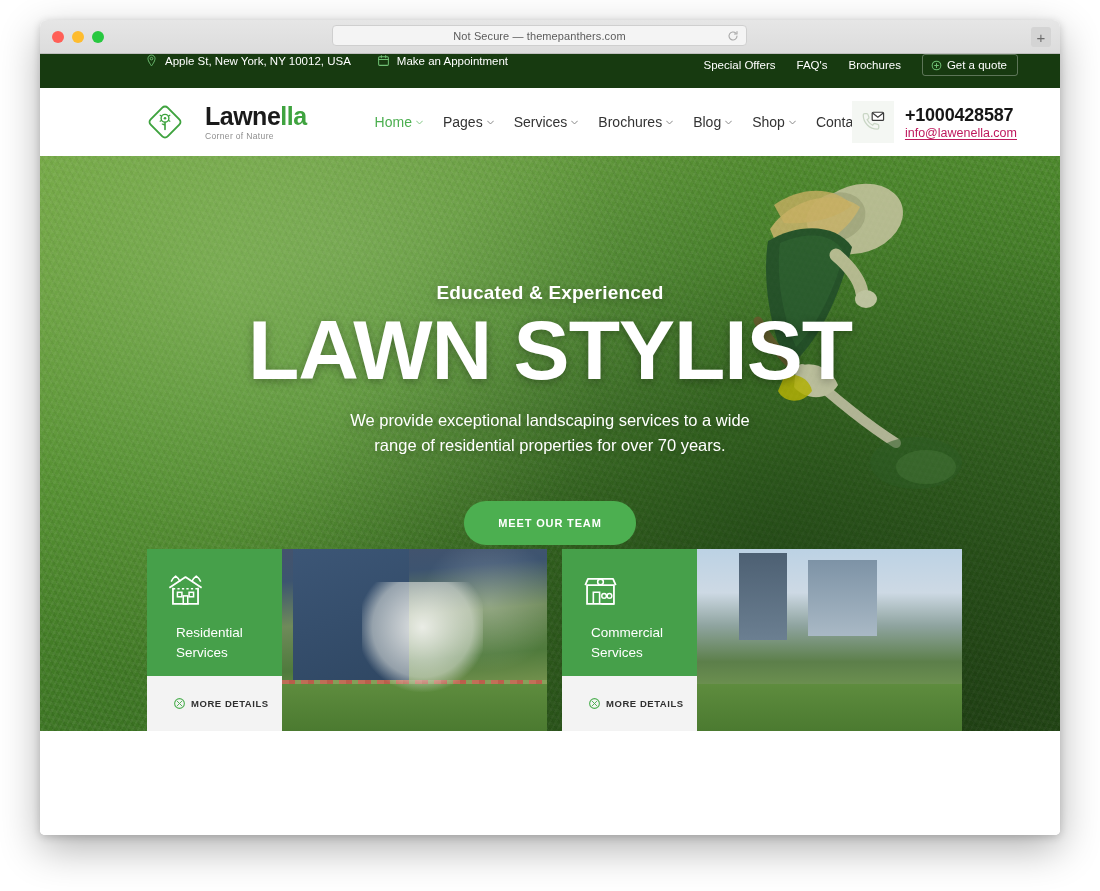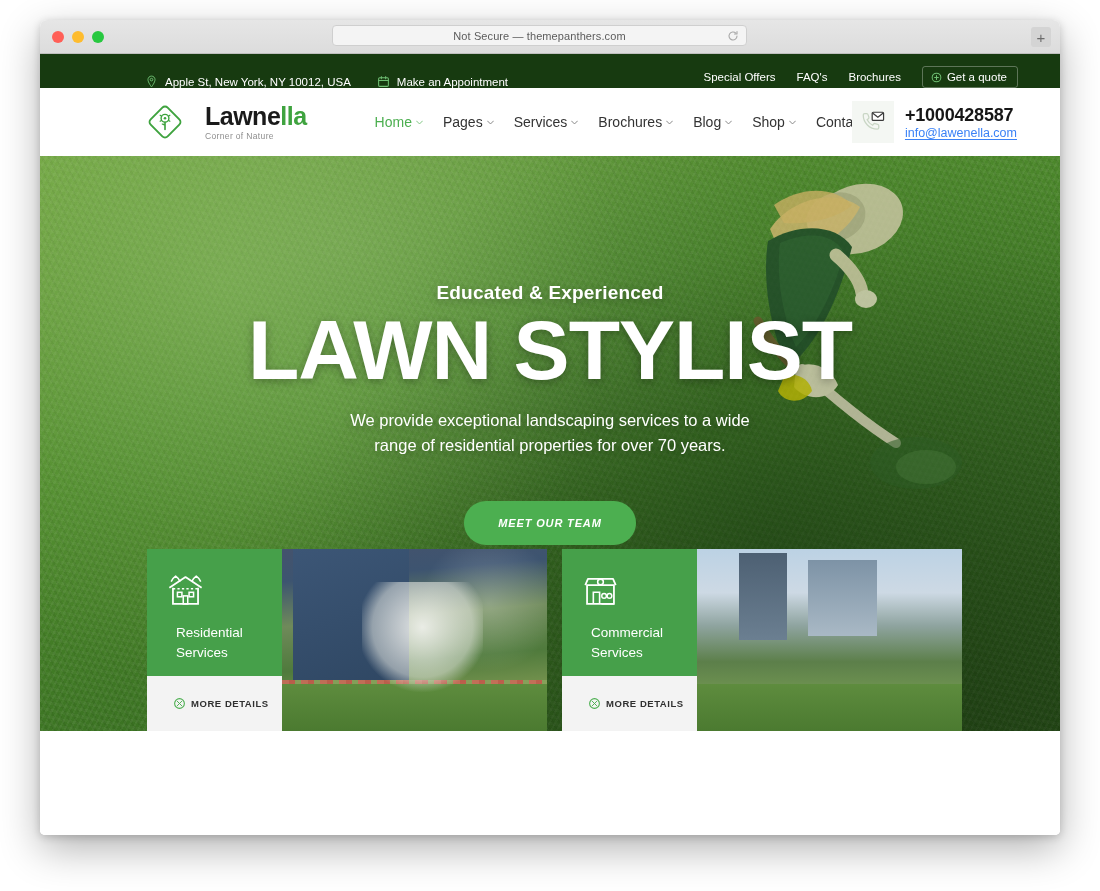--- a/index.html
+++ b/index.html
@@ -65,21 +65,21 @@
     width: 1020px; height: 781px;
     overflow: hidden;
     background: #fff;
   }
 
   
   #topbar {
     position: relative;
     height: 34px;
     background: #173a10;
-    display: flex; align-items: flex-end;
+    display: flex; align-items: flex-start;
     font-size: 11.5px; color: #ffffff;
   }
   .tb-left { display: flex; align-items: center; gap: 26px; margin-left: 105px; }
   .tb-right {
     position: absolute; right: 42px;
     display: flex; align-items: center; gap: 21px;
   }
   .tb-item { display: flex; align-items: center; gap: 7px; white-space: nowrap; }
   .tb-link { color: #fff; text-decoration: none; white-space: nowrap; }
   .tb-icon { width: 13px; height: 13px; display: block; }
@@ -123,21 +123,21 @@
     position: absolute; right: 43px;
     display: flex; align-items: center; gap: 11px;
   }
   #contact-icon-box {
     width: 42px; height: 42px; background: #f4f7f3;
     display: flex; align-items: center; justify-content: center;
   }
   .contact-lines { display: flex; flex-direction: column; gap: 0; }
   #phone-number { font-size: 18px; font-weight: 700; color: #161616; letter-spacing: -.2px; }
   #email-address {
-    font-size: 12.5px; color: #3b82f6;
+    font-size: 12.5px; color: #be185d;
     text-decoration: underline; text-underline-offset: 2px;
   }
 
   
   #hero {
     position: relative;
     height: 575px;
     overflow: hidden;
   }
   #hero-bg {
@@ -185,21 +185,20 @@
     display: inline-block;
     margin-top: 42px;
     background: #4caf50;
     color: #fff;
     font-size: 11px; font-weight: 700; letter-spacing: .85px;
     padding: 16px 34px;
     border-radius: 26px;
     border: none;
     text-shadow: none;
     font-family: inherit;
-    font-style: italic;
   }
 
   
   #cards {
     position: absolute; left: 0; right: 0; bottom: 0;
     height: 182px;
     display: flex;
     padding-left: 107px;
   }
   .svc {

